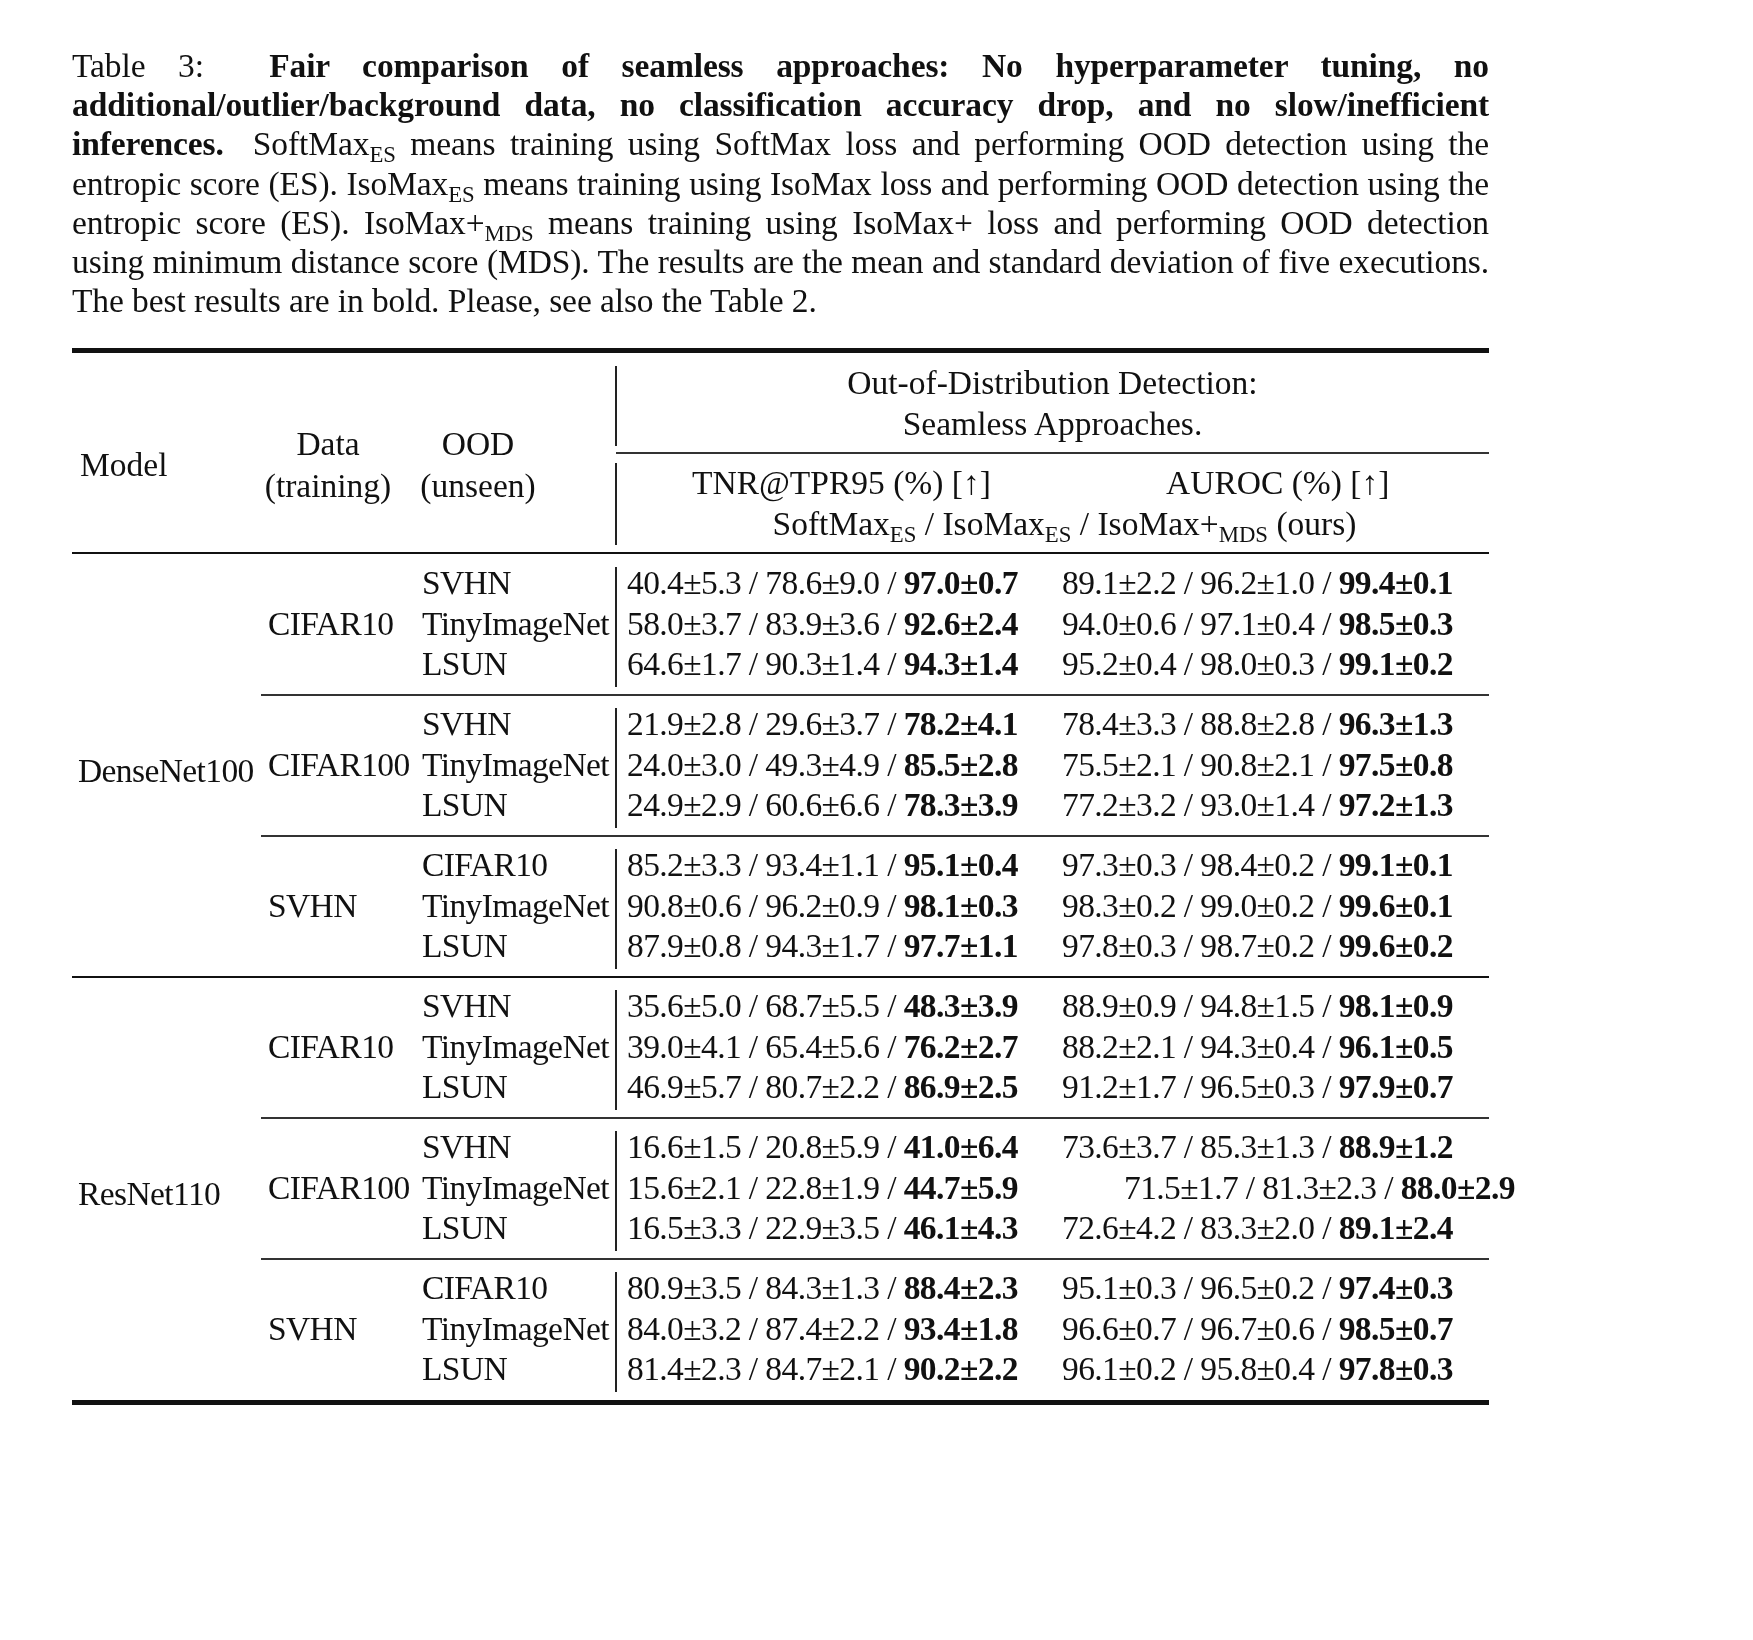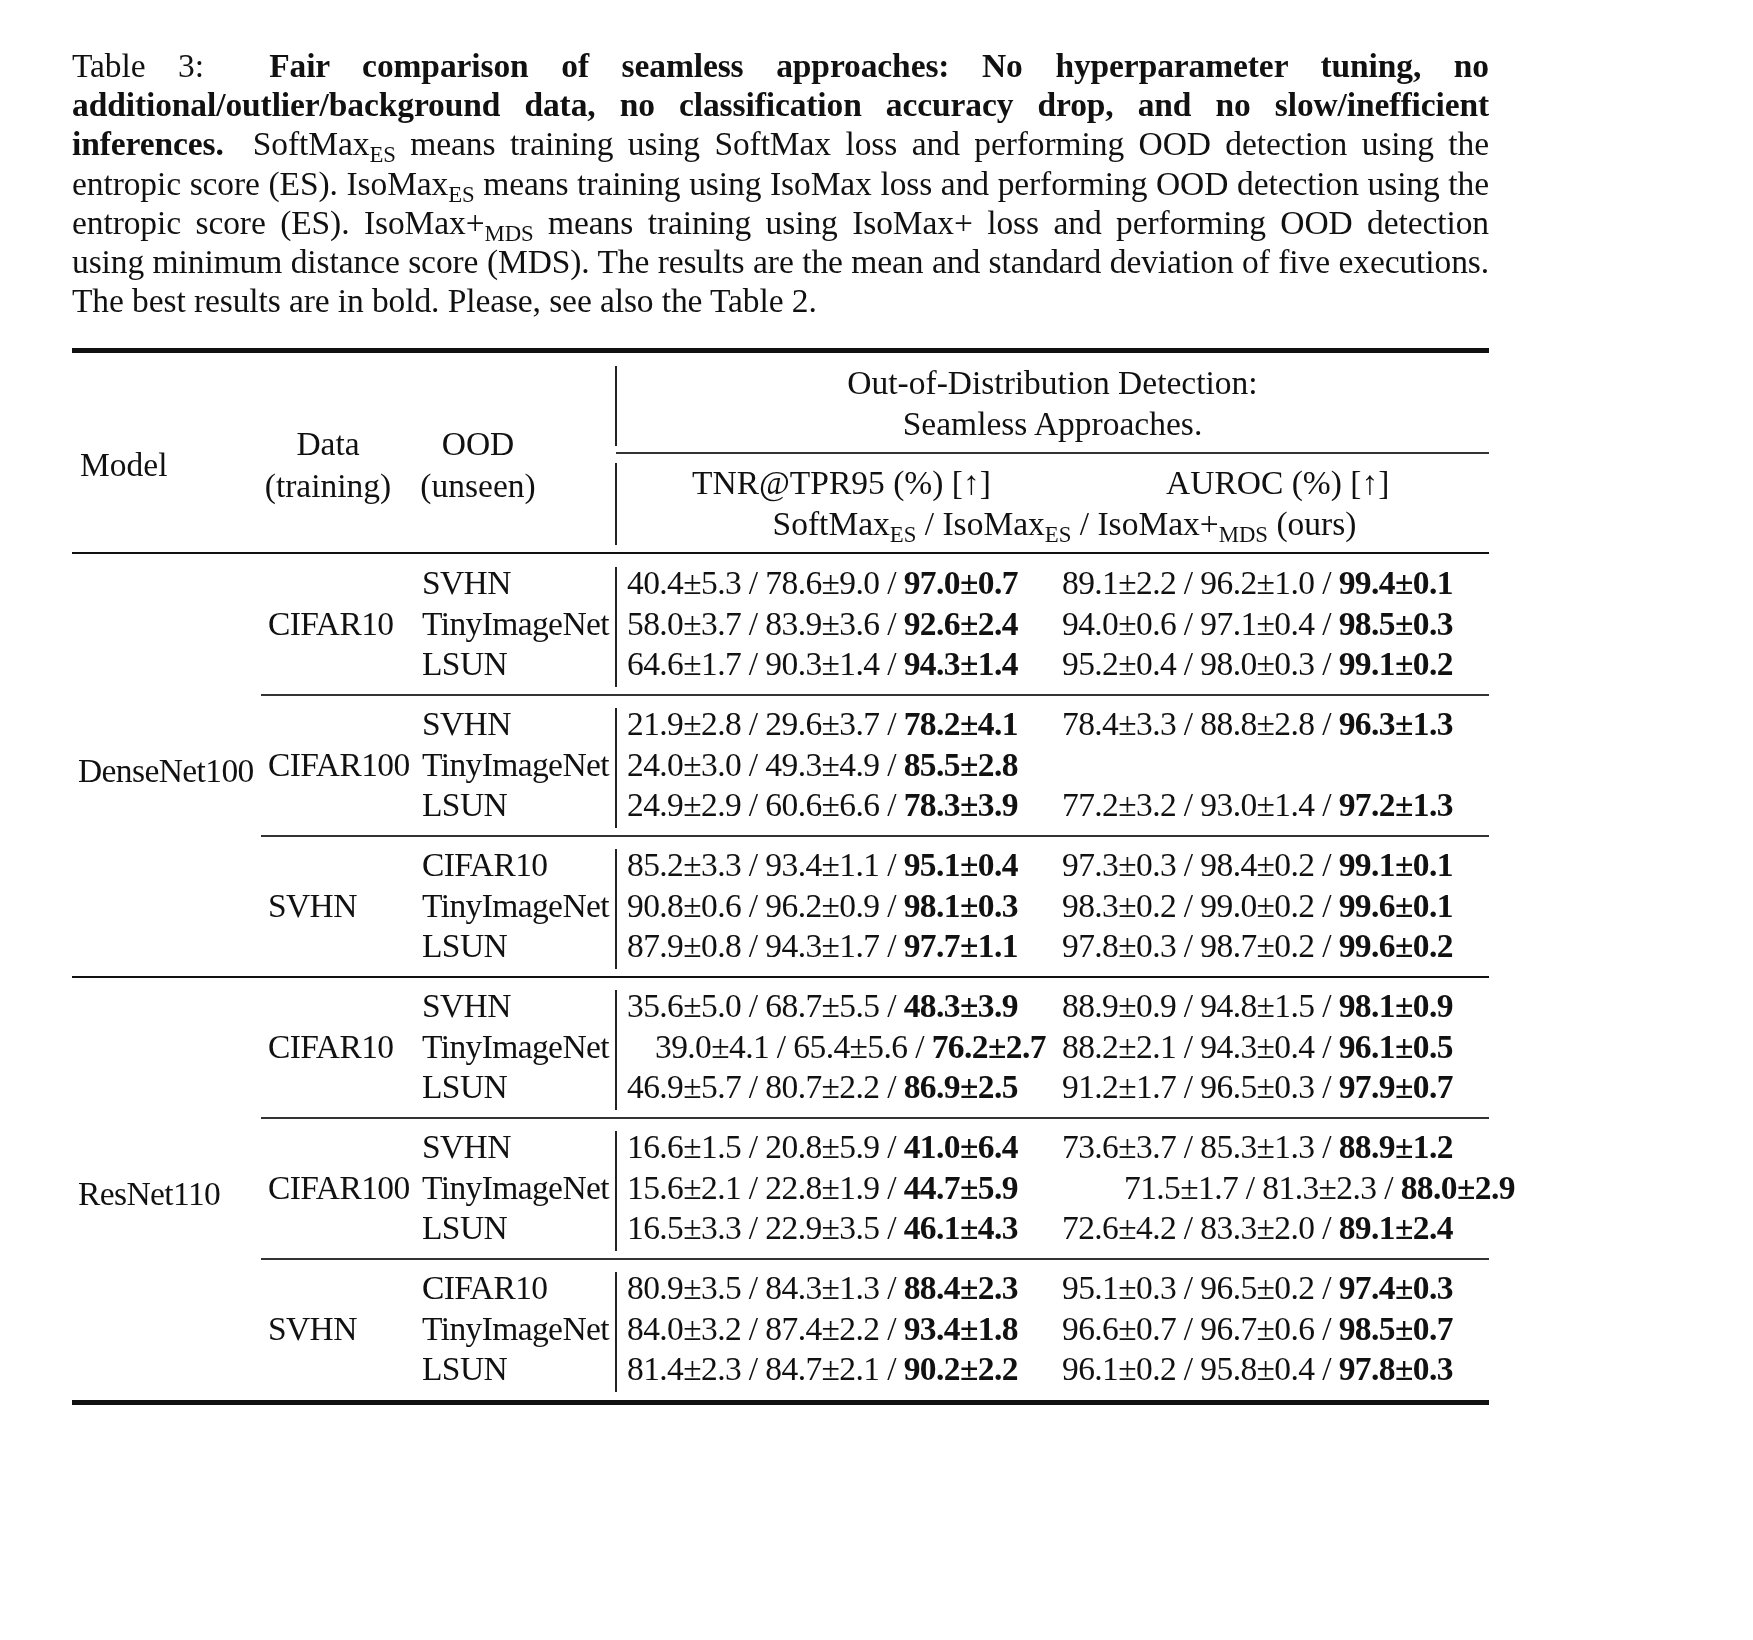--- a/index.html
+++ b/index.html
@@ -73,20 +73,21 @@
     <div class="rule" style="left:261px; top:694.1000000000001px; width:1228px; height:1.6px; background:#333;"></div>
     <div class="vbar" style="left:615px; top:708.0000000000001px; height:120.10000000000001px;"></div>
     <div class="row" style="top:704.0000000000001px; width:1753px;">
       <div class="cell" style="left:422px;">SVHN</div>
       <div class="cell" style="left:627px;"><span>21.9±2.8</span><span> / </span><span>29.6±3.7</span><span> / </span><b>78.2±4.1</b></div>
       <div class="cell" style="left:1062px;"><span>78.4±3.3</span><span> / </span><span>88.8±2.8</span><span> / </span><b>96.3±1.3</b></div>
     </div>
     <div class="row" style="top:744.7000000000002px; width:1753px;">
       <div class="cell" style="left:422px;">TinyImageNet</div>
       <div class="cell" style="left:627px;"><span>24.0±3.0</span><span> / </span><span>49.3±4.9</span><span> / </span><b>85.5±2.8</b></div>
+      <div class="cell" style="left:1062px;"><span>75.5±2.1</span><span> / </span><span>90.8±2.1</span><span> / </span><b>97.5±0.8</b></div>
     </div>
     <div class="row" style="top:785.4000000000002px; width:1753px;">
       <div class="cell" style="left:422px;">LSUN</div>
       <div class="cell" style="left:627px;"><span>24.9±2.9</span><span> / </span><span>60.6±6.6</span><span> / </span><b>78.3±3.9</b></div>
       <div class="cell" style="left:1062px;"><span>77.2±3.2</span><span> / </span><span>93.0±1.4</span><span> / </span><b>97.2±1.3</b></div>
     </div>
     <div class="cell" style="left:268px; top:744.7000000000002px;">CIFAR100</div>
     <div class="rule" style="left:261px; top:835.1000000000003px; width:1228px; height:1.6px; background:#333;"></div>
     <div class="vbar" style="left:615px; top:849.0000000000002px; height:120.10000000000001px;"></div>
     <div class="row" style="top:845.0000000000002px; width:1753px;">
@@ -108,21 +109,21 @@
     <div class="rule" style="left:72px; top:976.1000000000004px; width:1417px; height:2px;"></div>
     <div class="cell" style="left:78px; top:751.0500000000002px;">DenseNet100</div>
     <div class="vbar" style="left:615px; top:990.0000000000003px; height:120.10000000000001px;"></div>
     <div class="row" style="top:986.0000000000003px; width:1753px;">
       <div class="cell" style="left:422px;">SVHN</div>
       <div class="cell" style="left:627px;"><span>35.6±5.0</span><span> / </span><span>68.7±5.5</span><span> / </span><b>48.3±3.9</b></div>
       <div class="cell" style="left:1062px;"><span>88.9±0.9</span><span> / </span><span>94.8±1.5</span><span> / </span><b>98.1±0.9</b></div>
     </div>
     <div class="row" style="top:1026.7000000000003px; width:1753px;">
       <div class="cell" style="left:422px;">TinyImageNet</div>
-      <div class="cell" style="left:627px;margin-left:28px;"><span>39.0±4.1</span><span> / </span><span>65.4±5.6</span><span> / </span><b>76.2±2.7</b></div>
+      <div class="cell" style="left:627px;"><span>39.0±4.1</span><span> / </span><span>65.4±5.6</span><span> / </span><b>76.2±2.7</b></div>
       <div class="cell" style="left:1062px;"><span>88.2±2.1</span><span> / </span><span>94.3±0.4</span><span> / </span><b>96.1±0.5</b></div>
     </div>
     <div class="row" style="top:1067.4000000000003px; width:1753px;">
       <div class="cell" style="left:422px;">LSUN</div>
       <div class="cell" style="left:627px;"><span>46.9±5.7</span><span> / </span><span>80.7±2.2</span><span> / </span><b>86.9±2.5</b></div>
       <div class="cell" style="left:1062px;"><span>91.2±1.7</span><span> / </span><span>96.5±0.3</span><span> / </span><b>97.9±0.7</b></div>
     </div>
     <div class="cell" style="left:268px; top:1026.7000000000003px;">CIFAR10</div>
     <div class="rule" style="left:261px; top:1117.1000000000004px; width:1228px; height:1.6px; background:#333;"></div>
     <div class="vbar" style="left:615px; top:1131.0000000000005px; height:120.10000000000001px;"></div>

